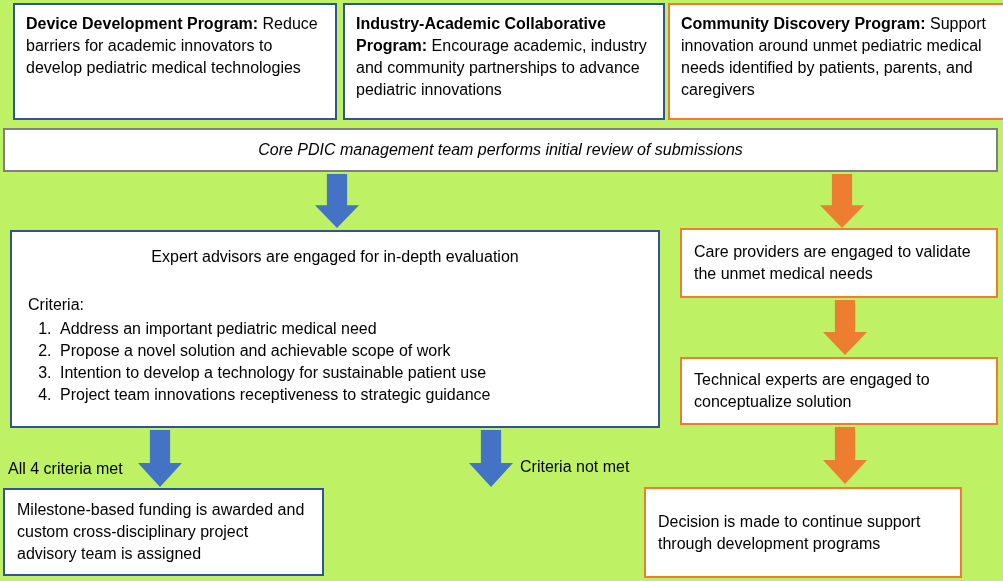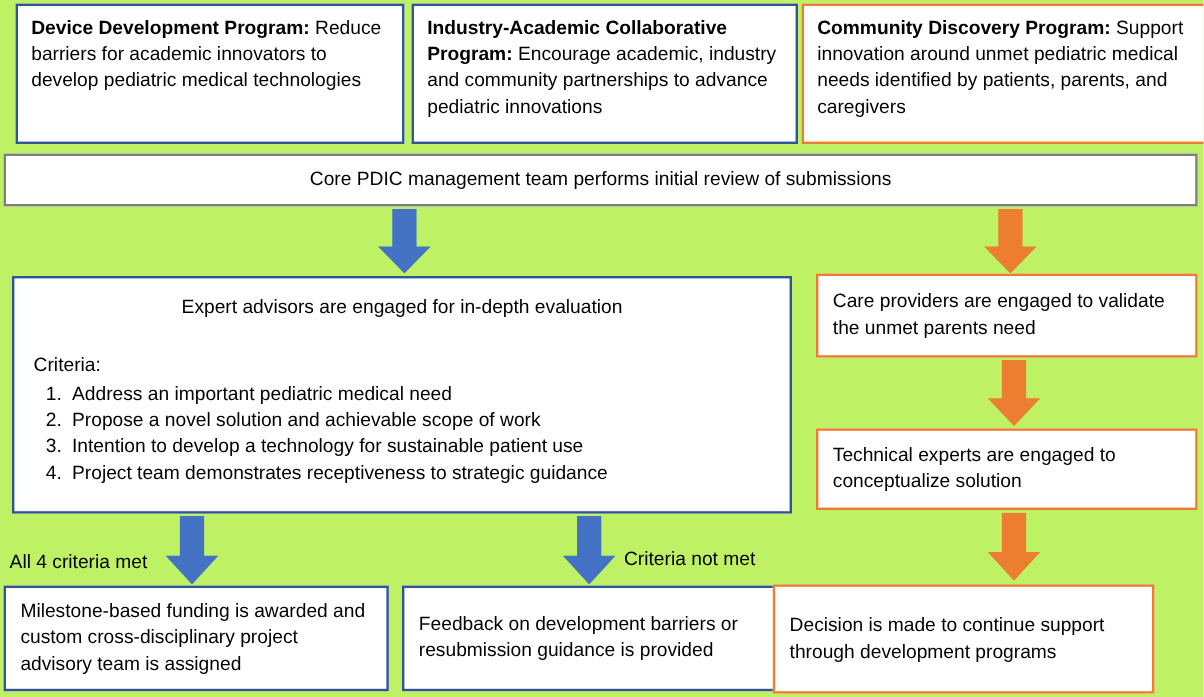--- a/index.html
+++ b/index.html
@@ -14,21 +14,21 @@
     color: #000000;
     overflow: hidden;
   }
   .box {
     position: absolute;
     background: #ffffff;
     box-sizing: border-box;
   }
   .border-blue   { border: 2px solid #2F5597; }
   .border-orange { border: 2px solid #ED7D31; }
-  .border-gray   { border: 2px solid #7F7F7F; }
+  .border-gray   { border: 2px solid #7F7F7F; font-style: italic; }
 
   .pad { padding: 8px 11px; }
 
   .vcenter {
     display: flex;
     align-items: center;
   }
   .vcenter .inner { padding: 0 12px; width: 100%; }
 
   .center-text { text-align: center; }
@@ -81,40 +81,37 @@
   <div class="arrow fill-blue" style="left:315px; top:174px; height:54px;"></div>
   <div class="arrow fill-orange" style="left:820px; top:174px; height:54px;"></div>
 
   <div class="box border-blue" style="left:10px; top:230px; width:650px; height:198px;">
     <div class="eval-title">Expert advisors are engaged for in-depth evaluation</div>
     <div class="eval-criteria-label">Criteria:</div>
     <ol class="eval-list">
       <li>Address an important pediatric medical need</li>
       <li>Propose a novel solution and achievable scope of work</li>
       <li>Intention to develop a technology for sustainable patient use</li>
-      <li>Project team demonstrates receptiveness to strategic guidance</li>
+      <li>Project team innovations receptiveness to strategic guidance</li>
     </ol>
   </div>
 
   <div class="arrow fill-blue" style="left:138px; top:430px; height:57px;"></div>
   <div class="arrow fill-blue" style="left:469px; top:430px; height:57px;"></div>
 
   <div class="label" style="left:8px; top:458px;">All 4 criteria met</div>
   <div class="label" style="left:520px; top:456px;">Criteria not met</div>
 
   <div class="box border-blue vcenter" style="left:3px; top:488px; width:321px; height:88px;">
     <div class="inner">Milestone-based funding is awarded and custom cross-disciplinary project advisory team is assigned</div>
   </div>
 
-  <div class="box border-blue vcenter" style="left:335px; top:488px; width:322px; height:88px;">
-    <div class="inner">Feedback on development barriers or resubmission guidance is provided</div>
-  </div>
 
   <div class="box border-orange vcenter" style="left:680px; top:228px; width:318px; height:70px;">
-    <div class="inner">Care providers are engaged to validate the unmet parents need</div>
+    <div class="inner">Care providers are engaged to validate the unmet medical needs</div>
   </div>
 
   <div class="arrow fill-orange" style="left:823px; top:300px; height:55px;"></div>
 
   <div class="box border-orange vcenter" style="left:680px; top:357px; width:318px; height:68px;">
     <div class="inner">Technical experts are engaged to conceptualize solution</div>
   </div>
 
   <div class="arrow fill-orange" style="left:823px; top:427px; height:57px;"></div>
 

